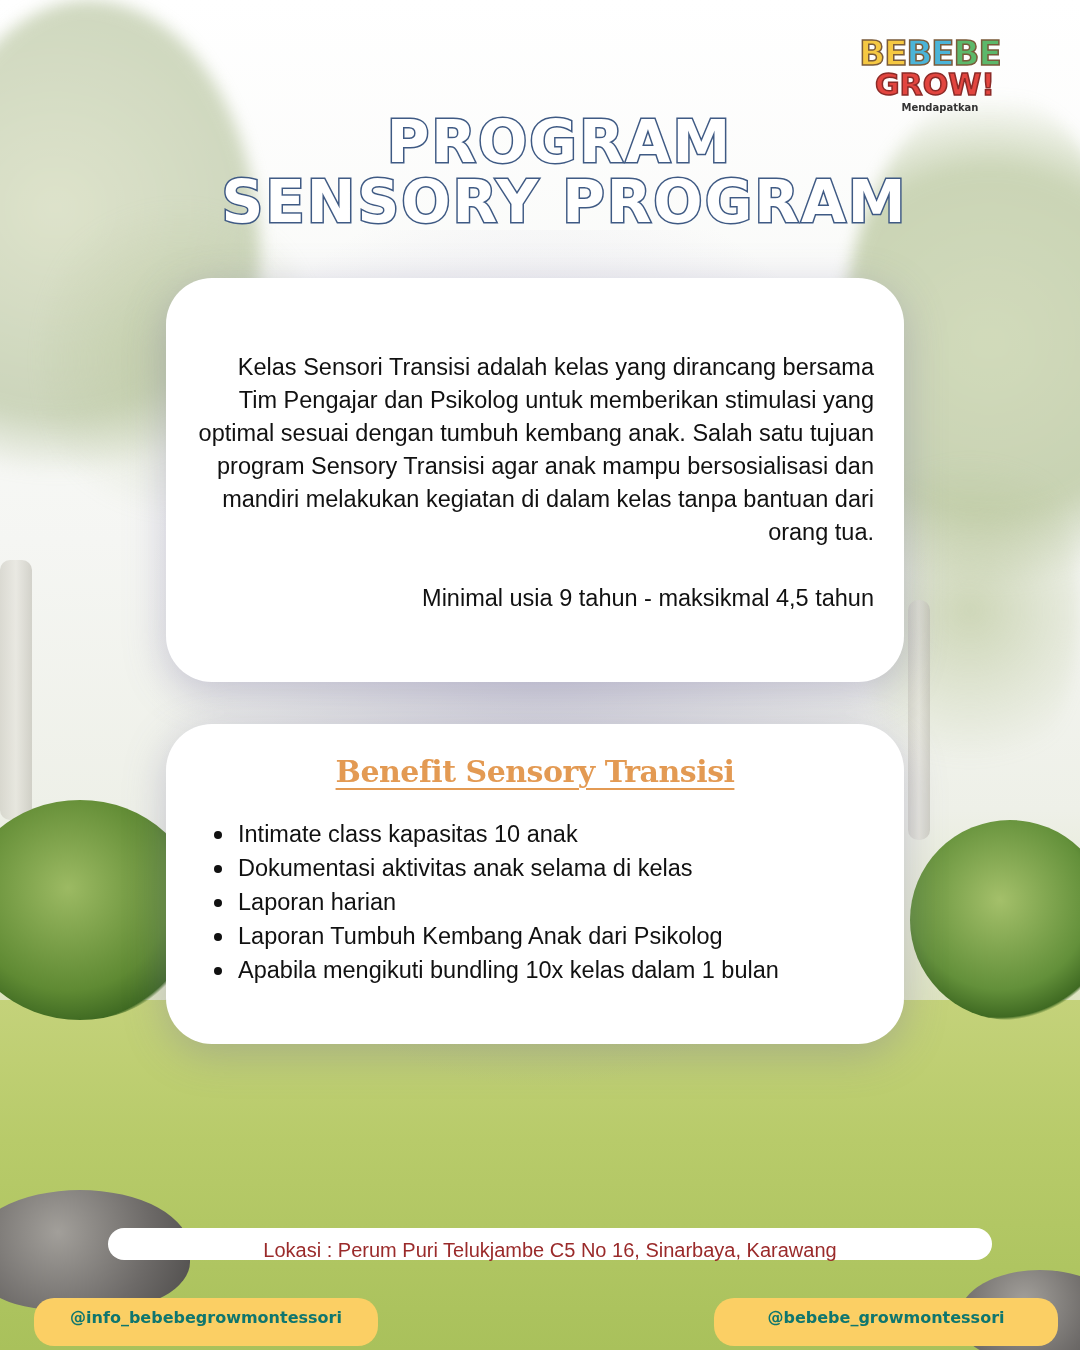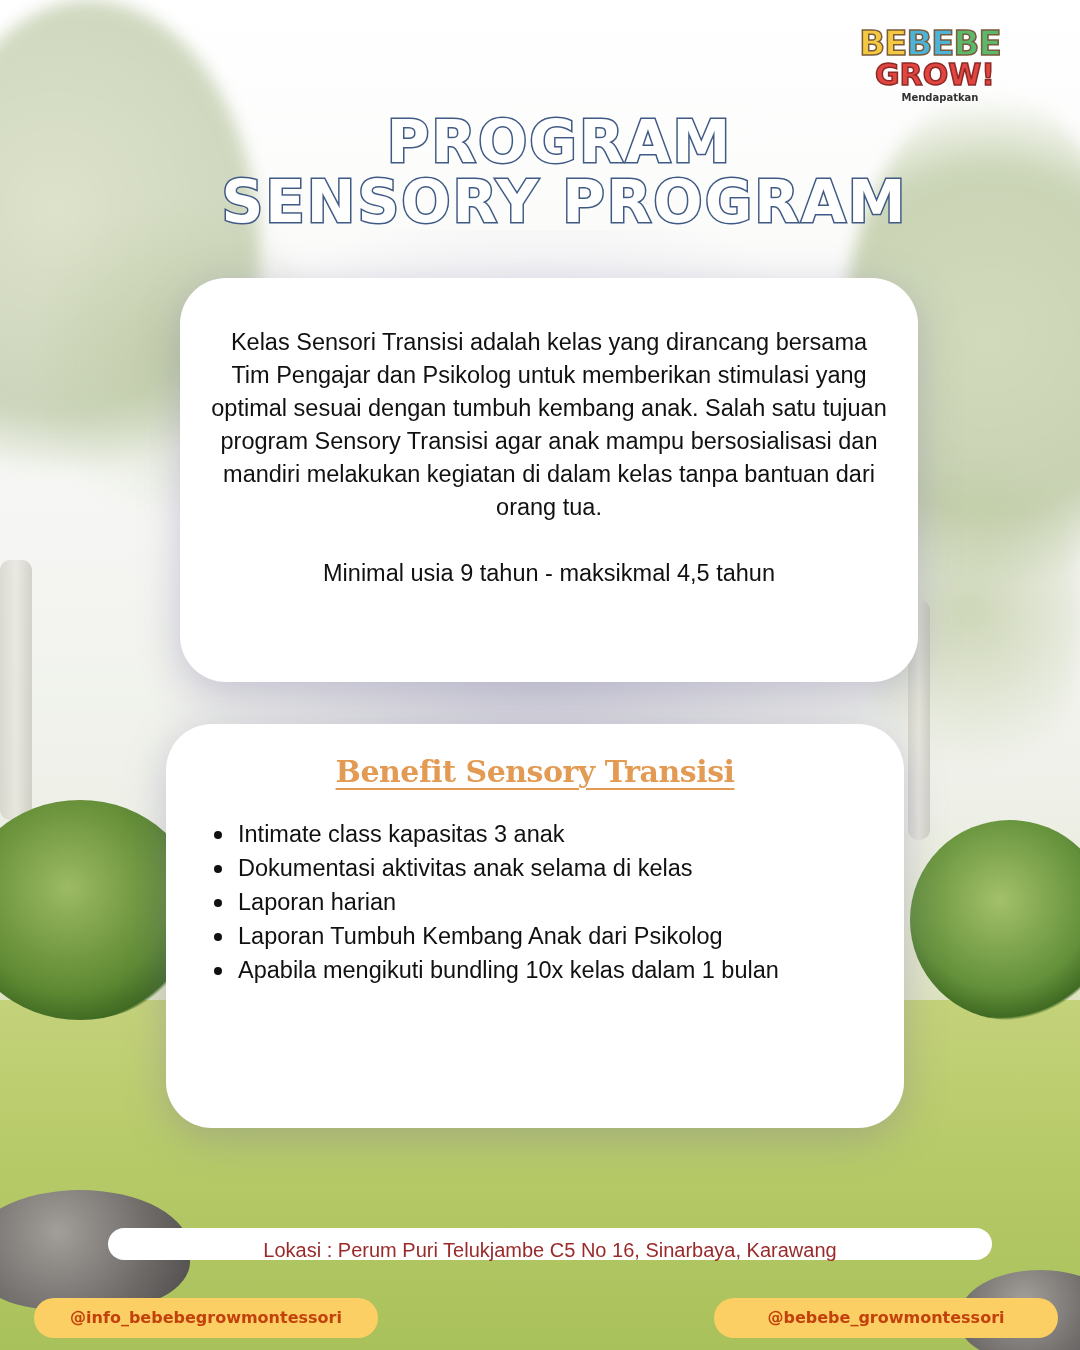--- a/index.html
+++ b/index.html
@@ -18,44 +18,44 @@
   .trunk.r { right: 150px; top: 600px; width: 22px; height: 240px; border-radius: 10px; }
   .shade { position: absolute; left: 110px; top: 230px; width: 860px; height: 900px; background: radial-gradient(ellipse at 50% 45%, rgba(150,145,185,0.35), rgba(150,145,185,0) 65%); }
   .bush { position: absolute; border-radius: 50%; }
   .bush.l { left: -40px; top: 800px; width: 240px; height: 220px; background: radial-gradient(circle at 45% 40%, #9cba63, #5f8a33 55%, #3f6a22 72%, rgba(63,106,34,0) 74%); }
   .bush.r { right: -30px; top: 820px; width: 200px; height: 200px; background: radial-gradient(circle at 45% 40%, #a4c06a, #63903a 55%, #3f6a22 72%, rgba(63,106,34,0) 74%); }
   .ground { position: absolute; left: 0; right: 0; top: 1000px; bottom: 0; background: linear-gradient(180deg, #c4d27a 0%, #b8cb6a 40%, #a9c15b 100%); }
   .rock { position: absolute; border-radius: 50% 50% 40% 40%; background: radial-gradient(circle at 40% 35%, #a29f9a, #6d6a68 60%, #4d4b4a); }
   .rock.l { left: -30px; top: 1190px; width: 220px; height: 120px; }
   .rock.r { right: -40px; top: 1270px; width: 160px; height: 90px; }
 
-  .logo { position: absolute; left: 850px; top: 26px; width: 160px; text-align: center; z-index: 2; }
+  .logo { position: absolute; left: 850px; top: 36px; width: 160px; text-align: center; z-index: 2; }
   .logo-top { font-family: "DejaVu Sans", sans-serif; font-weight: 900; font-size: 34px; letter-spacing: -1px; line-height: 34px; }
   .logo-top span { -webkit-text-stroke: 1.5px #7a5b3a; }
   .logo-grow { font-family: "DejaVu Sans", sans-serif; font-weight: 900; font-size: 30px; color: #e2453f; -webkit-text-stroke: 1.5px #8c2a27; line-height: 30px; margin-left: 10px; }
   .logo-sub { font-family: "DejaVu Sans", sans-serif; font-weight: 700; font-size: 10px; color: #333; margin-top: 2px; margin-left: 20px; }
 
   .title { position: absolute; left: 9px; right: 0; top: 112px; text-align: center; z-index: 2; }
   .title div { font-family: "DejaVu Sans", sans-serif; font-weight: 900; color: #ffffff; -webkit-text-stroke: 3px #3f5a84; paint-order: stroke fill; letter-spacing: 2px; }
   .title .l1 { font-size: 58px; line-height: 60px; margin-left: 30px; }
   .title .l2 { font-size: 58px; line-height: 60px; margin-left: 40px; }
 
   .card { position: absolute; background: #ffffff; border-radius: 46px; z-index: 2; box-shadow: 0 10px 40px rgba(120,115,160,0.35); }
-  .card1 { left: 180px; top: 278px; width: 738px; height: 404px; padding: 48px 30px 0; text-align: center; }
+  .card1 { left: 166px; top: 278px; width: 738px; height: 404px; padding: 73px 30px 0; text-align: right; }
   .card1 p { font-family: "Liberation Sans", sans-serif; font-size: 23.5px; line-height: 33px; color: #111; }
   .card1 .age { margin-top: 33px; }
 
-  .card2 { left: 166px; top: 724px; width: 738px; height: 404px; padding: 30px 24px 0 48px; }
+  .card2 { left: 166px; top: 724px; width: 738px; height: 320px; padding: 30px 24px 0 48px; }
   .card2 h2 { font-family: "DejaVu Serif", serif; font-weight: 700; font-size: 30px; color: #e39a53; text-decoration: underline; text-underline-offset: 6px; text-decoration-thickness: 2px; text-align: center; margin-left: -24px; letter-spacing: -0.5px; }
   .card2 ul { list-style: none; margin-top: 28px; }
   .card2 li { font-family: "Liberation Sans", sans-serif; font-size: 23.5px; line-height: 34px; color: #111; position: relative; padding-left: 24px; text-align: justify; }
   .card2 li::before { content: ""; position: absolute; left: 0; top: 14px; width: 8px; height: 8px; border-radius: 50%; background: #111; }
 
   .loc { position: absolute; left: 108px; top: 1228px; width: 884px; height: 32px; background: #fff; border-radius: 22px; text-align: center; font-family: "Liberation Sans", sans-serif; font-size: 20px; color: #9a2a2a; line-height: 44px; z-index: 2; }
-  .pill { position: absolute; top: 1298px; height: 40px; background: #fbcf64; border-radius: 20px; font-family: "DejaVu Sans", sans-serif; font-weight: 700; font-size: 16px; color: #c2410c; line-height: 40px; text-align: center; z-index: 2; }
+  .pill { position: absolute; top: 1298px; height: 48px; background: #fbcf64; border-radius: 20px; font-family: "DejaVu Sans", sans-serif; font-weight: 700; font-size: 16px; color: #0f766e; line-height: 40px; text-align: center; z-index: 2; }
   .pill.l { left: 34px; width: 344px; }
   .pill.r { left: 714px; width: 344px; }
 </style>
 </head>
 <body>
 
 <div class="bg">
   <div class="sky"></div>
   <div class="tree t1"></div>
   <div class="tree t2"></div>
@@ -85,21 +85,21 @@
 </div>
 
 <div class="card card1">
   <p>Kelas Sensori Transisi adalah kelas yang dirancang bersama Tim Pengajar dan Psikolog untuk memberikan stimulasi yang optimal sesuai dengan tumbuh kembang anak. Salah satu tujuan program Sensory Transisi agar anak mampu bersosialisasi dan mandiri melakukan kegiatan di dalam kelas tanpa bantuan dari orang tua.</p>
   <p class="age">Minimal usia 9 tahun - maksikmal 4,5 tahun</p>
 </div>
 
 <div class="card card2">
   <h2>Benefit Sensory Transisi</h2>
   <ul>
-    <li>Intimate class kapasitas 3 anak</li>
+    <li>Intimate class kapasitas 10 anak</li>
     <li>Dokumentasi aktivitas anak selama di kelas</li>
     <li>Laporan harian</li>
     <li>Laporan Tumbuh Kembang Anak dari Psikolog</li>
     <li>Apabila mengikuti bundling 10x kelas dalam 1 bulan</li>
   </ul>
 </div>
 
 <div class="loc">Lokasi : Perum Puri Telukjambe C5 No 16, Sinarbaya, Karawang</div>
 <div class="pill l">@info_bebebegrowmontessori</div>
 <div class="pill r">@bebebe_growmontessori</div>

